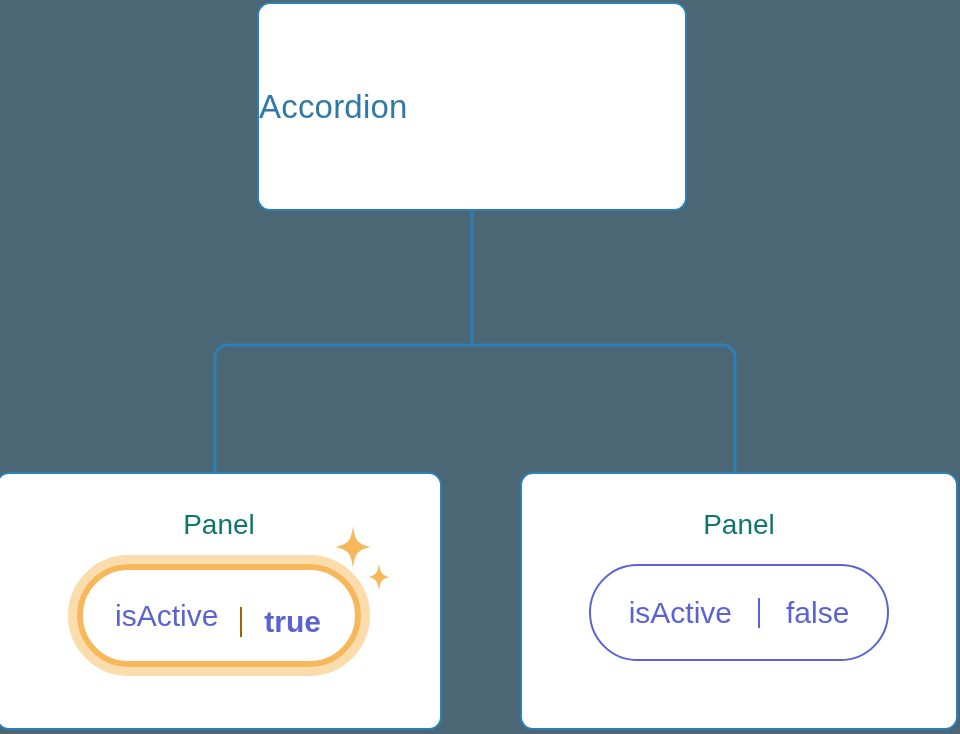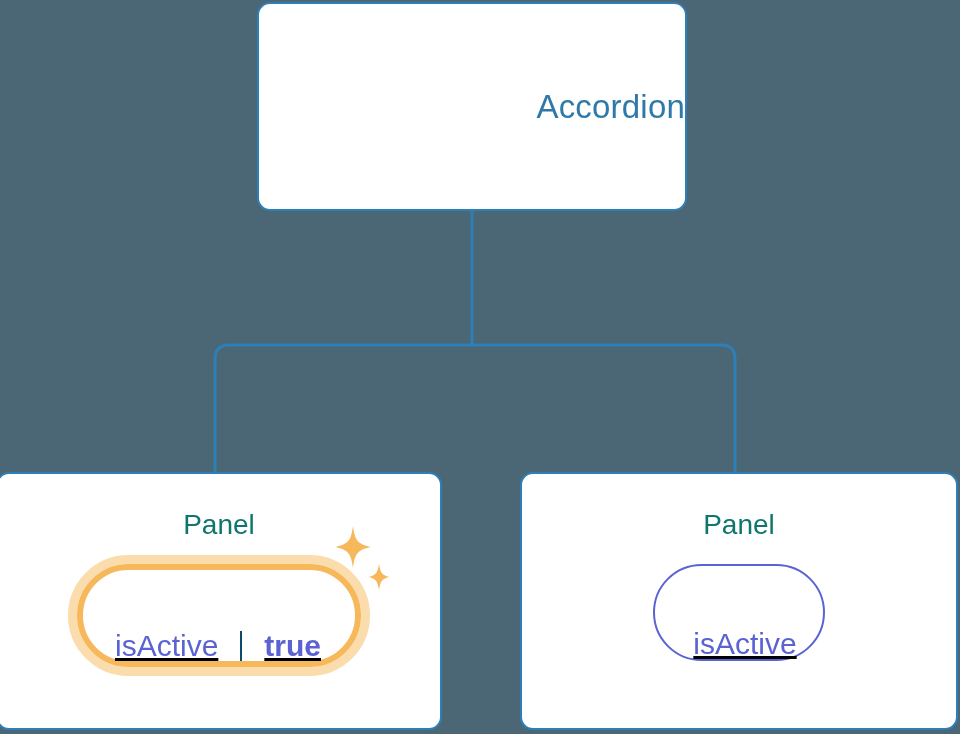--- a/index.html
+++ b/index.html
@@ -42,21 +42,21 @@
   }
 
   
   .node-root {
     left: 257px;
     top: 2px;
     width: 430px;
     height: 209px;
     display: flex;
     align-items: center;
-    justify-content: flex-end;
+    justify-content: flex-start;
   }
 
   .node-root .node-title {
     font-size: 33px;
     color: #2f79a8;
     letter-spacing: 0.2px;
     line-height: 1;
   }
 
   
@@ -89,28 +89,27 @@
   }
 
   
   .pill-wrap {
     position: relative;
     margin-top: 25px;
   }
 
   .pill {
     display: flex;
-    align-items: flex-end;
+    align-items: center;
     border: 2px solid #5b63d3;
     border-radius: 999px;
     height: 97px;
     background: #ffffff;
     position: relative;
     z-index: 2;
-    text-decoration: underline;
   }
 
   .pill-key, .pill-val {
     display: flex;
     align-items: center;
     justify-content: center;
     font-size: 30px;
     color: #5b63d3;
     line-height: 1;
   }
@@ -128,21 +127,21 @@
   .pill-wrap.is-highlighted .pill {
     border-color: #f5b košík;
   }
 
   .pill-wrap.is-highlighted .pill {
     border: 6px solid #f7b85c;
     height: 103px;
   }
 
   .pill-wrap.is-highlighted .pill-val {
-    border-left: 2px solid #0c4a6e;
+    border-left: 2px solid #a16207;
     font-weight: bold;
     margin-top: 12px;
   }
 
   .pill-wrap.is-highlighted .pill-key {
     padding: 0 22px 0 32px;
   }
 
   .pill-wrap.is-highlighted .pill-val {
     padding: 0 34px 0 22px;
@@ -205,17 +204,18 @@
       </svg>
     </div>
   </div>
 
   <div class="node node-panel node-panel-right">
     <div class="node-title">Panel</div>
 
     <div class="pill-wrap">
       <div class="pill">
         <div class="pill-key">isActive</div>
+        <div class="pill-val">false</div>
       </div>
     </div>
   </div>
 
 </div>
 
 </body></html>

